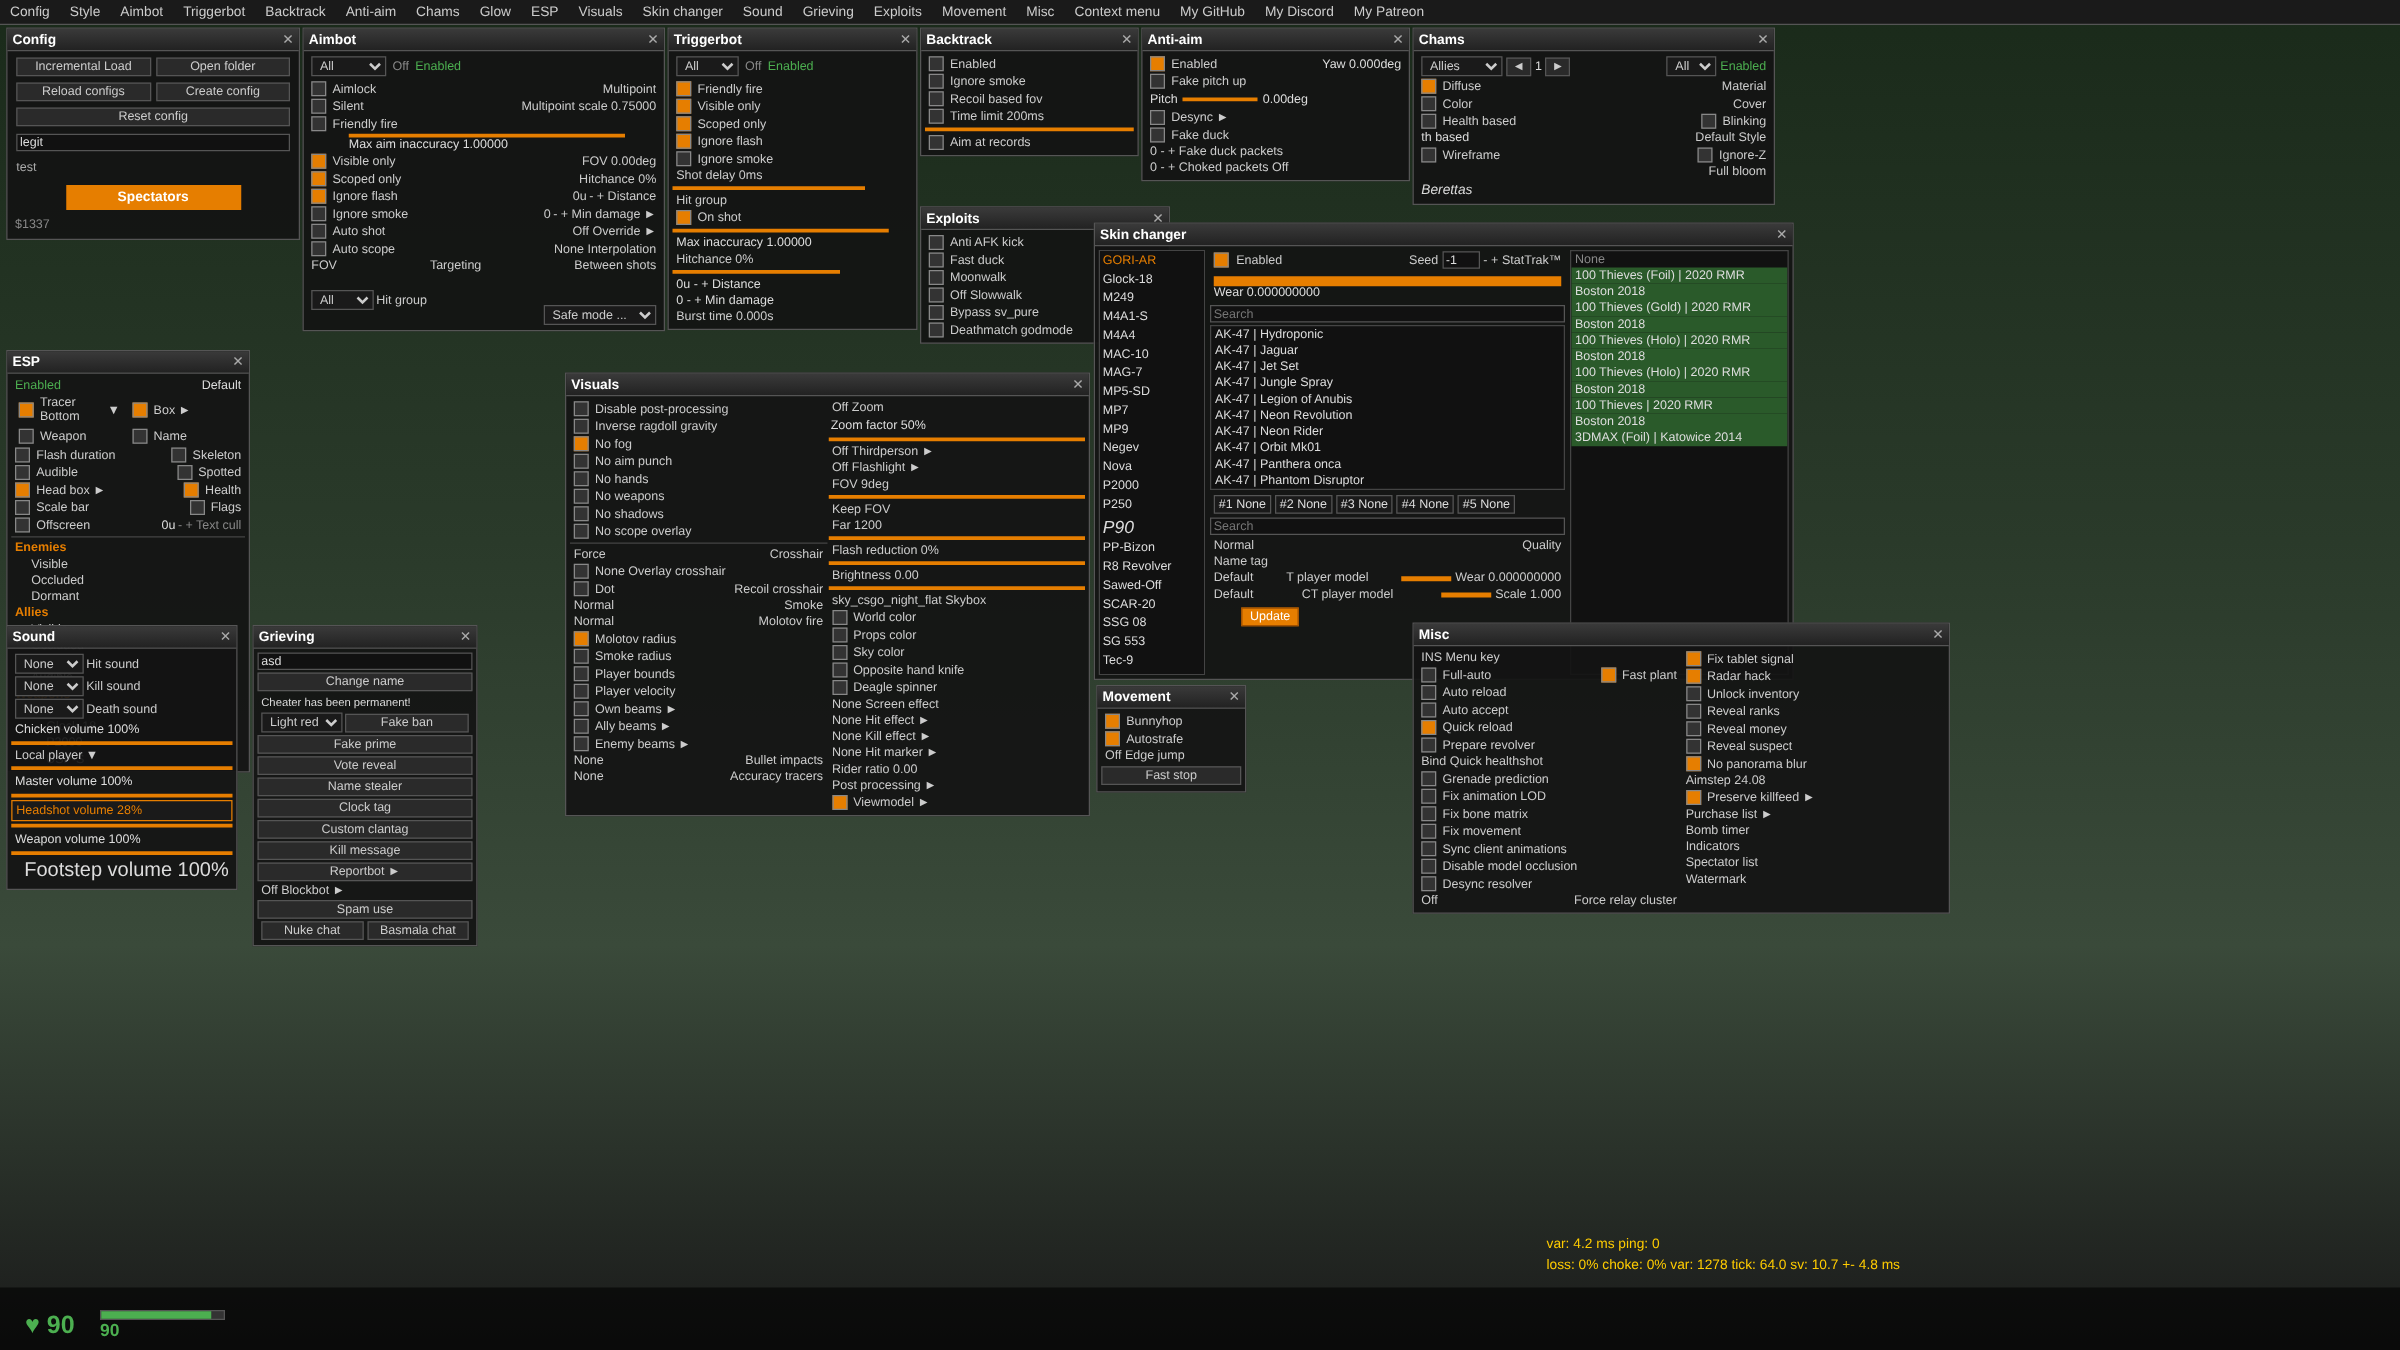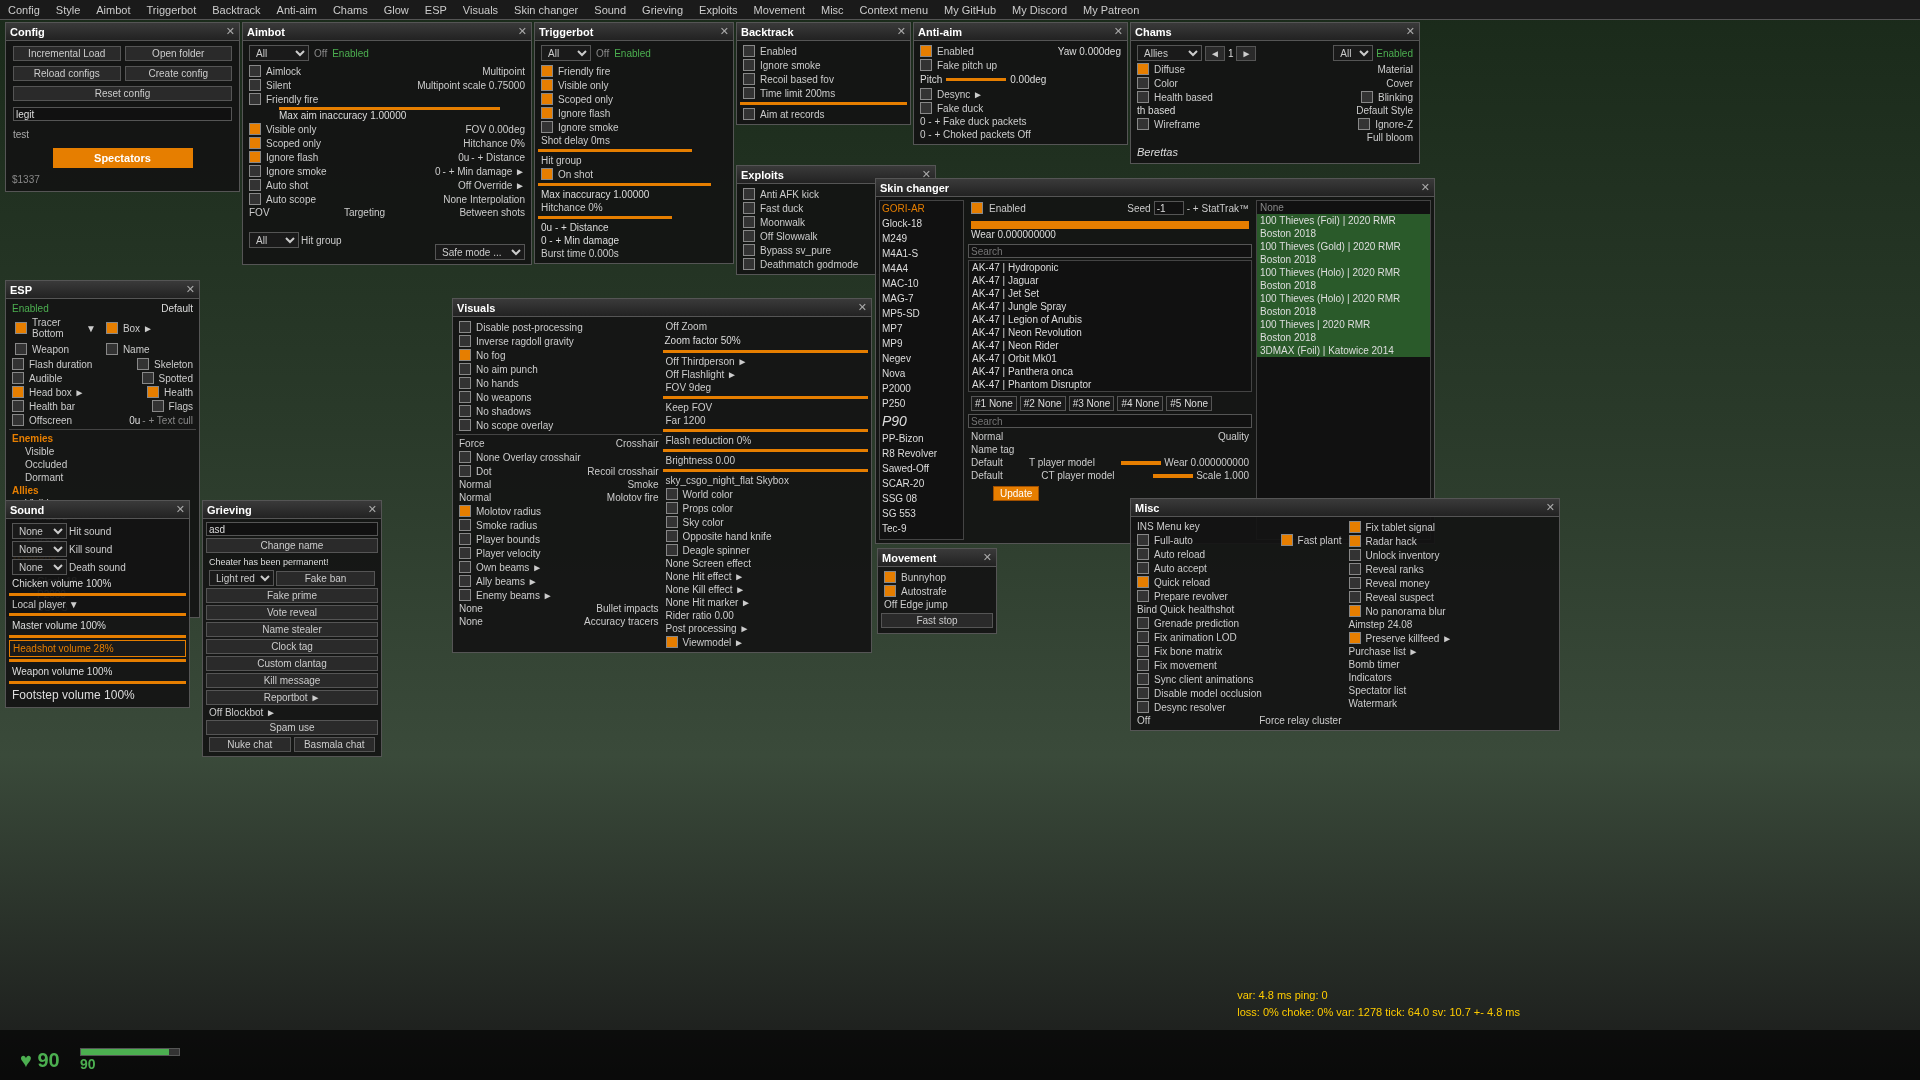--- a/index.html
+++ b/index.html
@@ -578,21 +578,21 @@
     </div>
     <div class="row">
       <span class="checkbox-checked"></span>
       <span class="row-label">Head box ►</span>
       <span style="flex:1;"></span>
       <span class="checkbox-checked"></span>
       <span class="row-label">Health</span>
     </div>
     <div class="row">
       <span class="checkbox-unchecked"></span>
-      <span class="row-label">Health bar</span>
+      <span class="row-label">Scale bar</span>
       <span style="flex:1;"></span>
       <span class="checkbox-unchecked"></span>
       <span class="row-label">Flags</span>
     </div>
     <div class="row">
       <span class="checkbox-unchecked"></span>
       <span class="row-label">Offscreen</span>
       <span style="flex:1;"></span>
       <span style="color:#ddd; font-size:10px;">0u</span>
       <span style="color:#888; font-size:10px;">- + Text cull</span>
@@ -822,21 +822,21 @@
     <div class="row">
       <span class="row-label">Local player ▼</span>
     </div>
     <div style="background:#e67e00; height:3px; margin:2px 0;"></div>
     <div style="padding:2px 3px; color:#ddd; font-size:10px;">Master volume 100%</div>
     <div style="background:#e67e00; height:3px; margin:2px 0;"></div>
     <div style="padding:2px 3px; background:#1a1a1a; border:1px solid #e67e00; color:#e67e00; font-size:10px; margin:2px 0;">Headshot volume 28%</div>
     <div style="background:#e67e00; height:3px; margin:2px 0;"></div>
     <div style="padding:2px 3px; color:#ddd; font-size:10px;">Weapon volume 100%</div>
     <div style="background:#e67e00; height:3px; margin:2px 0;"></div>
-    <div style="padding:2px 3px; color:#ddd; font-size:12px;">Footstep volume 100%</div>
+    <div style="padding:2px 3px; color:#ddd; font-size:16px;text-align:right;">Footstep volume 100%</div>
   </div>
 </div>
 
 <div class="panel" style="left:202px; top:500px; width:180px;">
   <div class="panel-header">
     <span class="panel-title">Grieving</span>
     <span class="panel-close">✕</span>
   </div>
   <div style="padding:3px;">
     <input class="input-small" style="width: 100%;" value="asd">
@@ -1131,16 +1131,16 @@
   </div>
   <div style="position:absolute; bottom:8px; left:80px;">
     <div style="height:8px; width:100px; background:#333; border:1px solid #555;">
       <div style="height:100%; width:90%; background:#4caf50;"></div>
     </div>
     <div style="color:#4caf50; font-size:14px; font-weight:bold;">90</div>
   </div>
 </div>
 
 <div class="net-info">
-  <span>var: 4.8 ms  ping: 0</span><br>
+  <span>var: 4.2 ms  ping: 0</span><br>
   <span>loss: 0%  choke: 0% var: 1278
 tick: 64.0  sv: 10.7 +- 4.8 ms</span>
 </div>
 
 </body></html>

